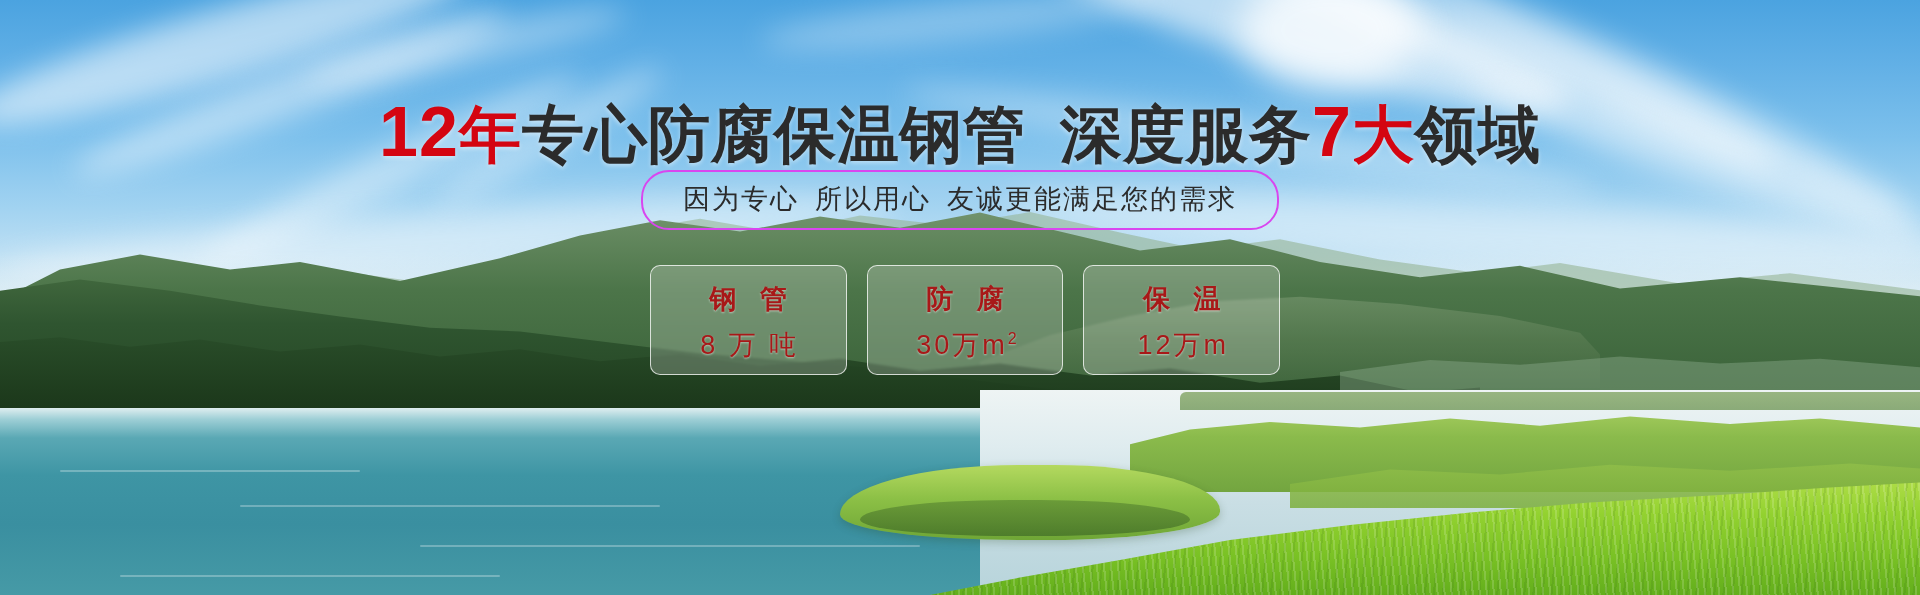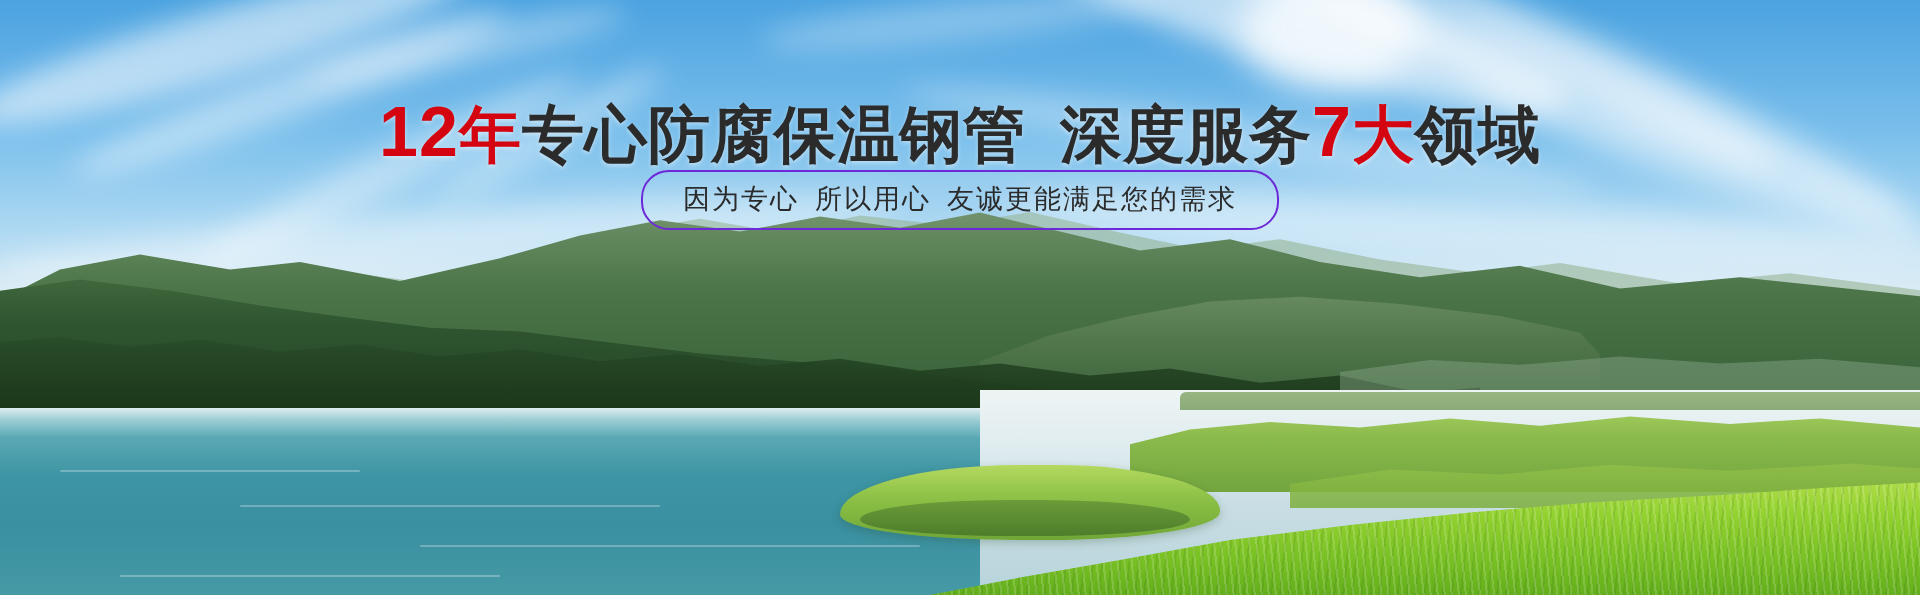--- a/index.html
+++ b/index.html
@@ -163,21 +163,21 @@
   }
   .headline .num{font-size:70px;}
   .headline .gap{display:inline-block;width:34px;}
 
   .subtitle-wrap{
     position:absolute;left:0;top:170px;width:1920px;text-align:center;
   }
   .subtitle{
     display:inline-block;
     padding:9px 40px 11px;
-    border:2px solid #6d28d9;
+    border:2px solid #d946ef;
     border-radius:28px;
     font-size:27px;
     color:#2b2b2b;
     letter-spacing:2px;
     white-space:nowrap;
     background:rgba(255,255,255,.04);
   }
   .subtitle .sp{display:inline-block;width:16px;}
 
   
@@ -258,14 +258,32 @@
     <div class="headline">
       <span class="red num">12</span><span class="red">年</span><span class="dark">专心防腐保温钢管</span><span class="gap"></span><span class="dark">深度服务</span><span class="red num">7</span><span class="red">大</span><span class="dark">领域</span>
     </div>
 
     <div class="subtitle-wrap">
       <div class="subtitle">
         <span>因为专心</span><span class="sp"></span><span>所以用心</span><span class="sp"></span><span>友诚更能满足您的需求</span>
       </div>
     </div>
 
+    <div class="cards">
+
+      <div class="card">
+        <div class="card-title">钢 管</div>
+        <div class="card-value"><span>8 万 吨</span></div>
+      </div>
+
+      <div class="card">
+        <div class="card-title">防 腐</div>
+        <div class="card-value"><span>30万m</span><sup>2</sup></div>
+      </div>
+
+      <div class="card">
+        <div class="card-title">保 温</div>
+        <div class="card-value"><span>12万m</span></div>
+      </div>
+
+    </div>
   </div>
 </div>
 
 </body></html>

